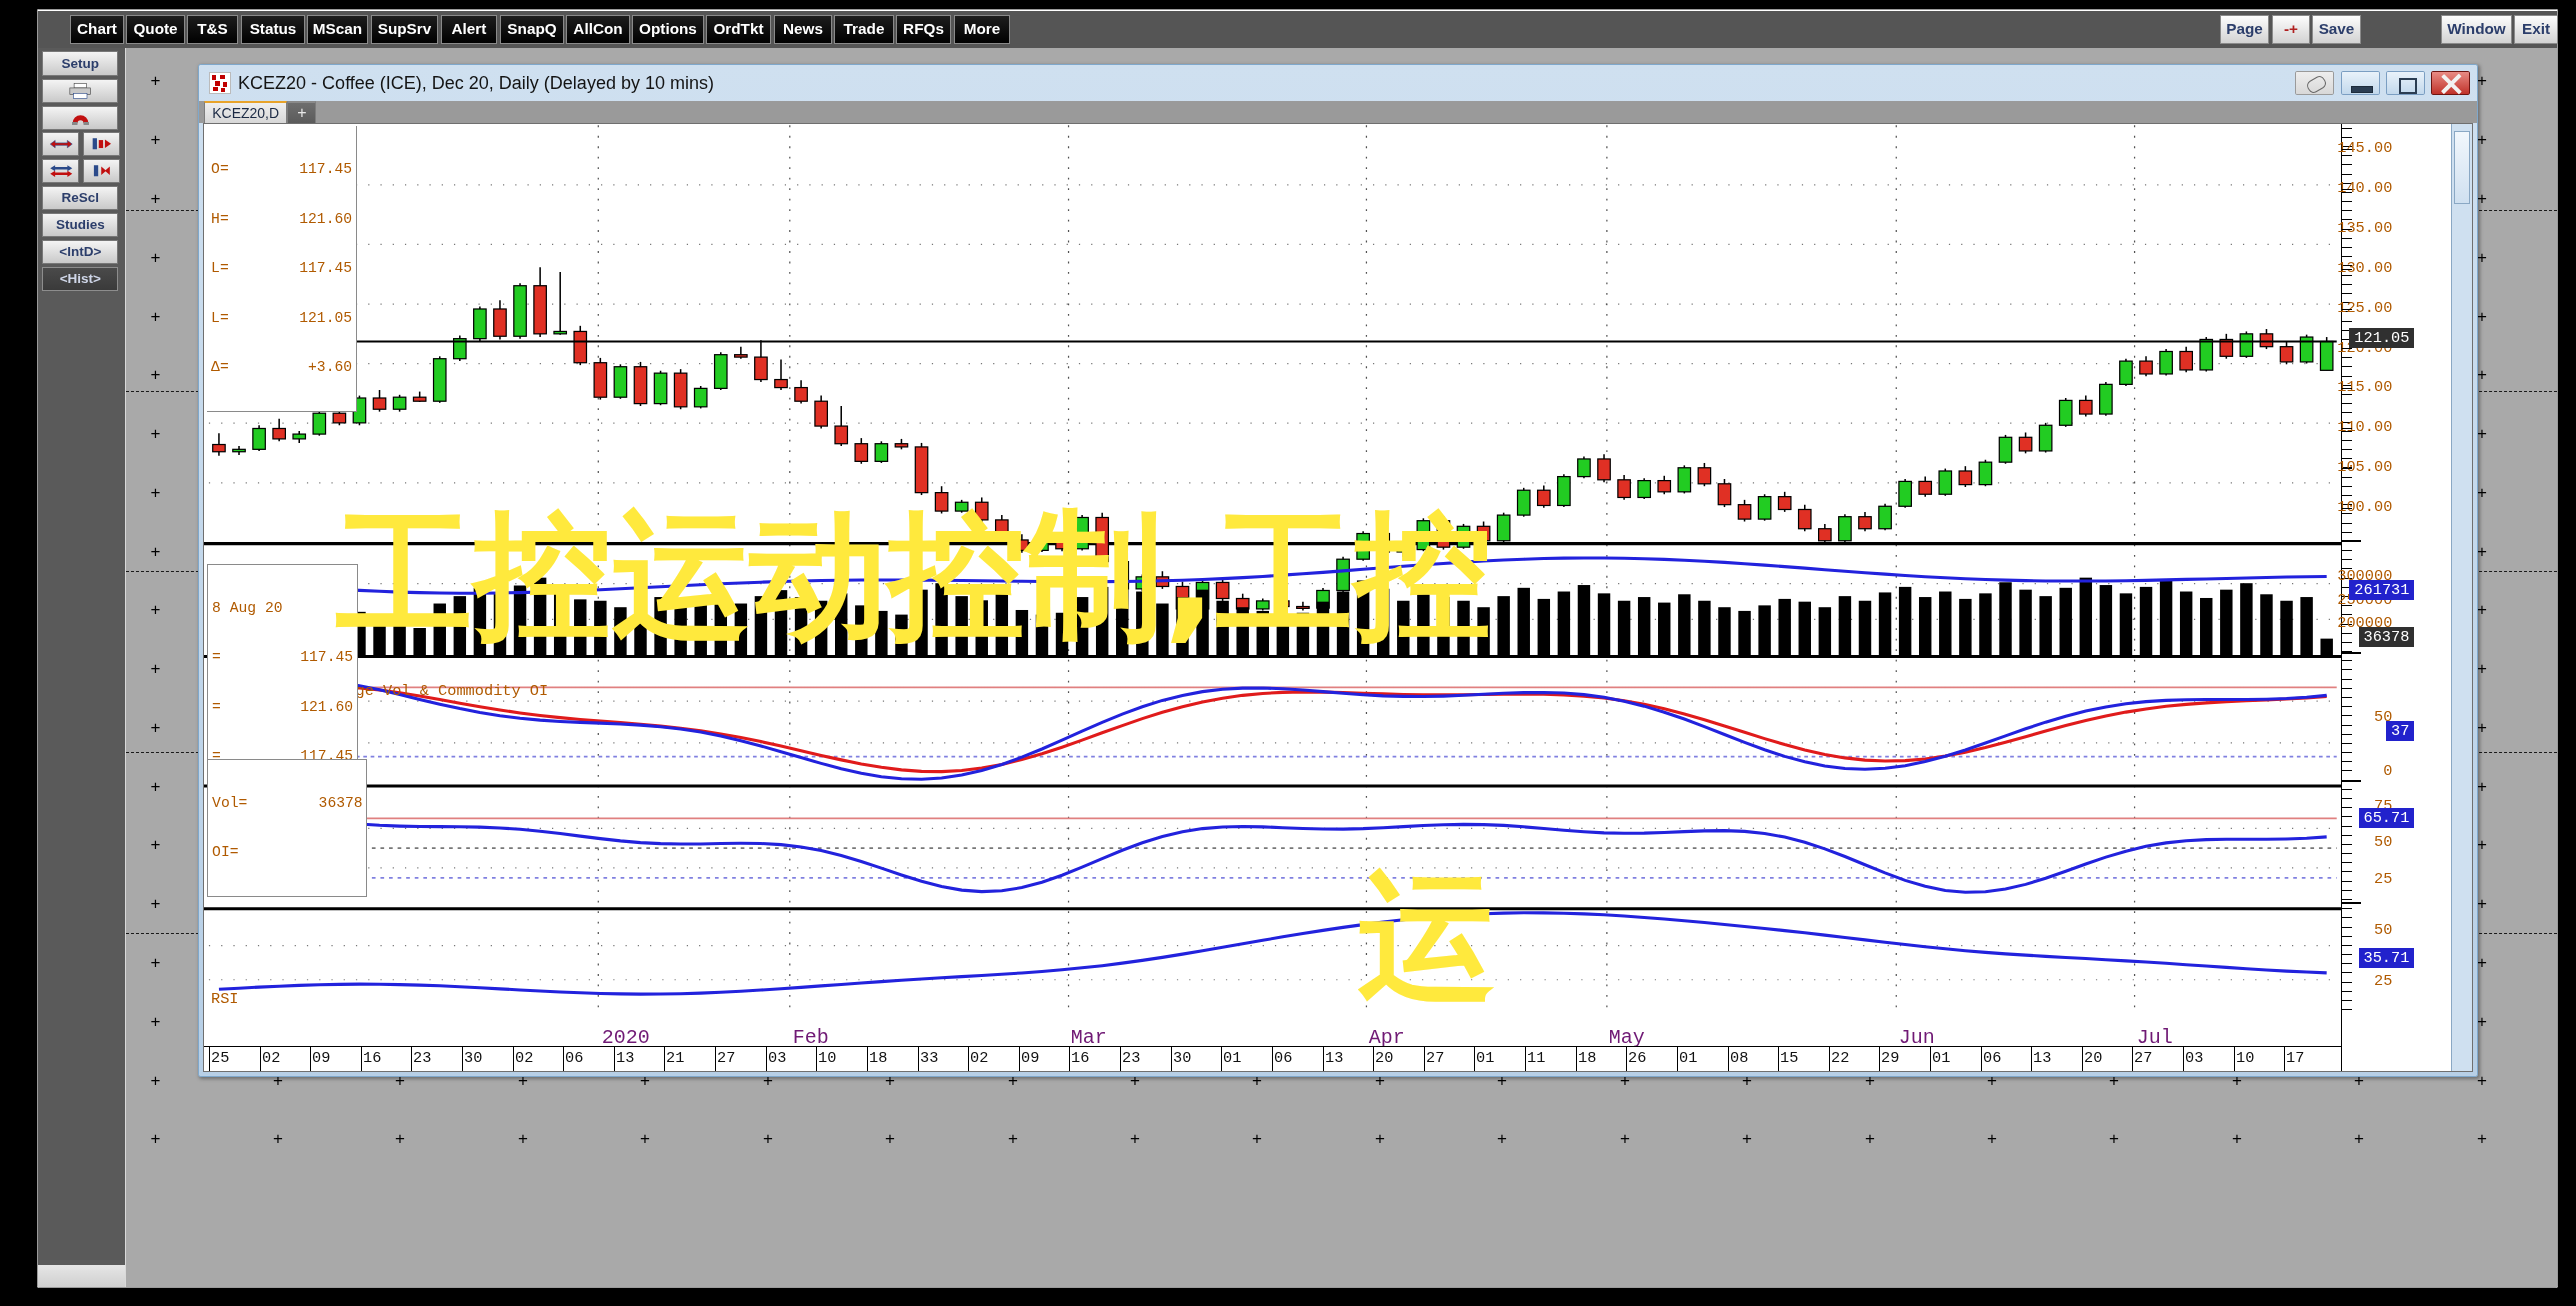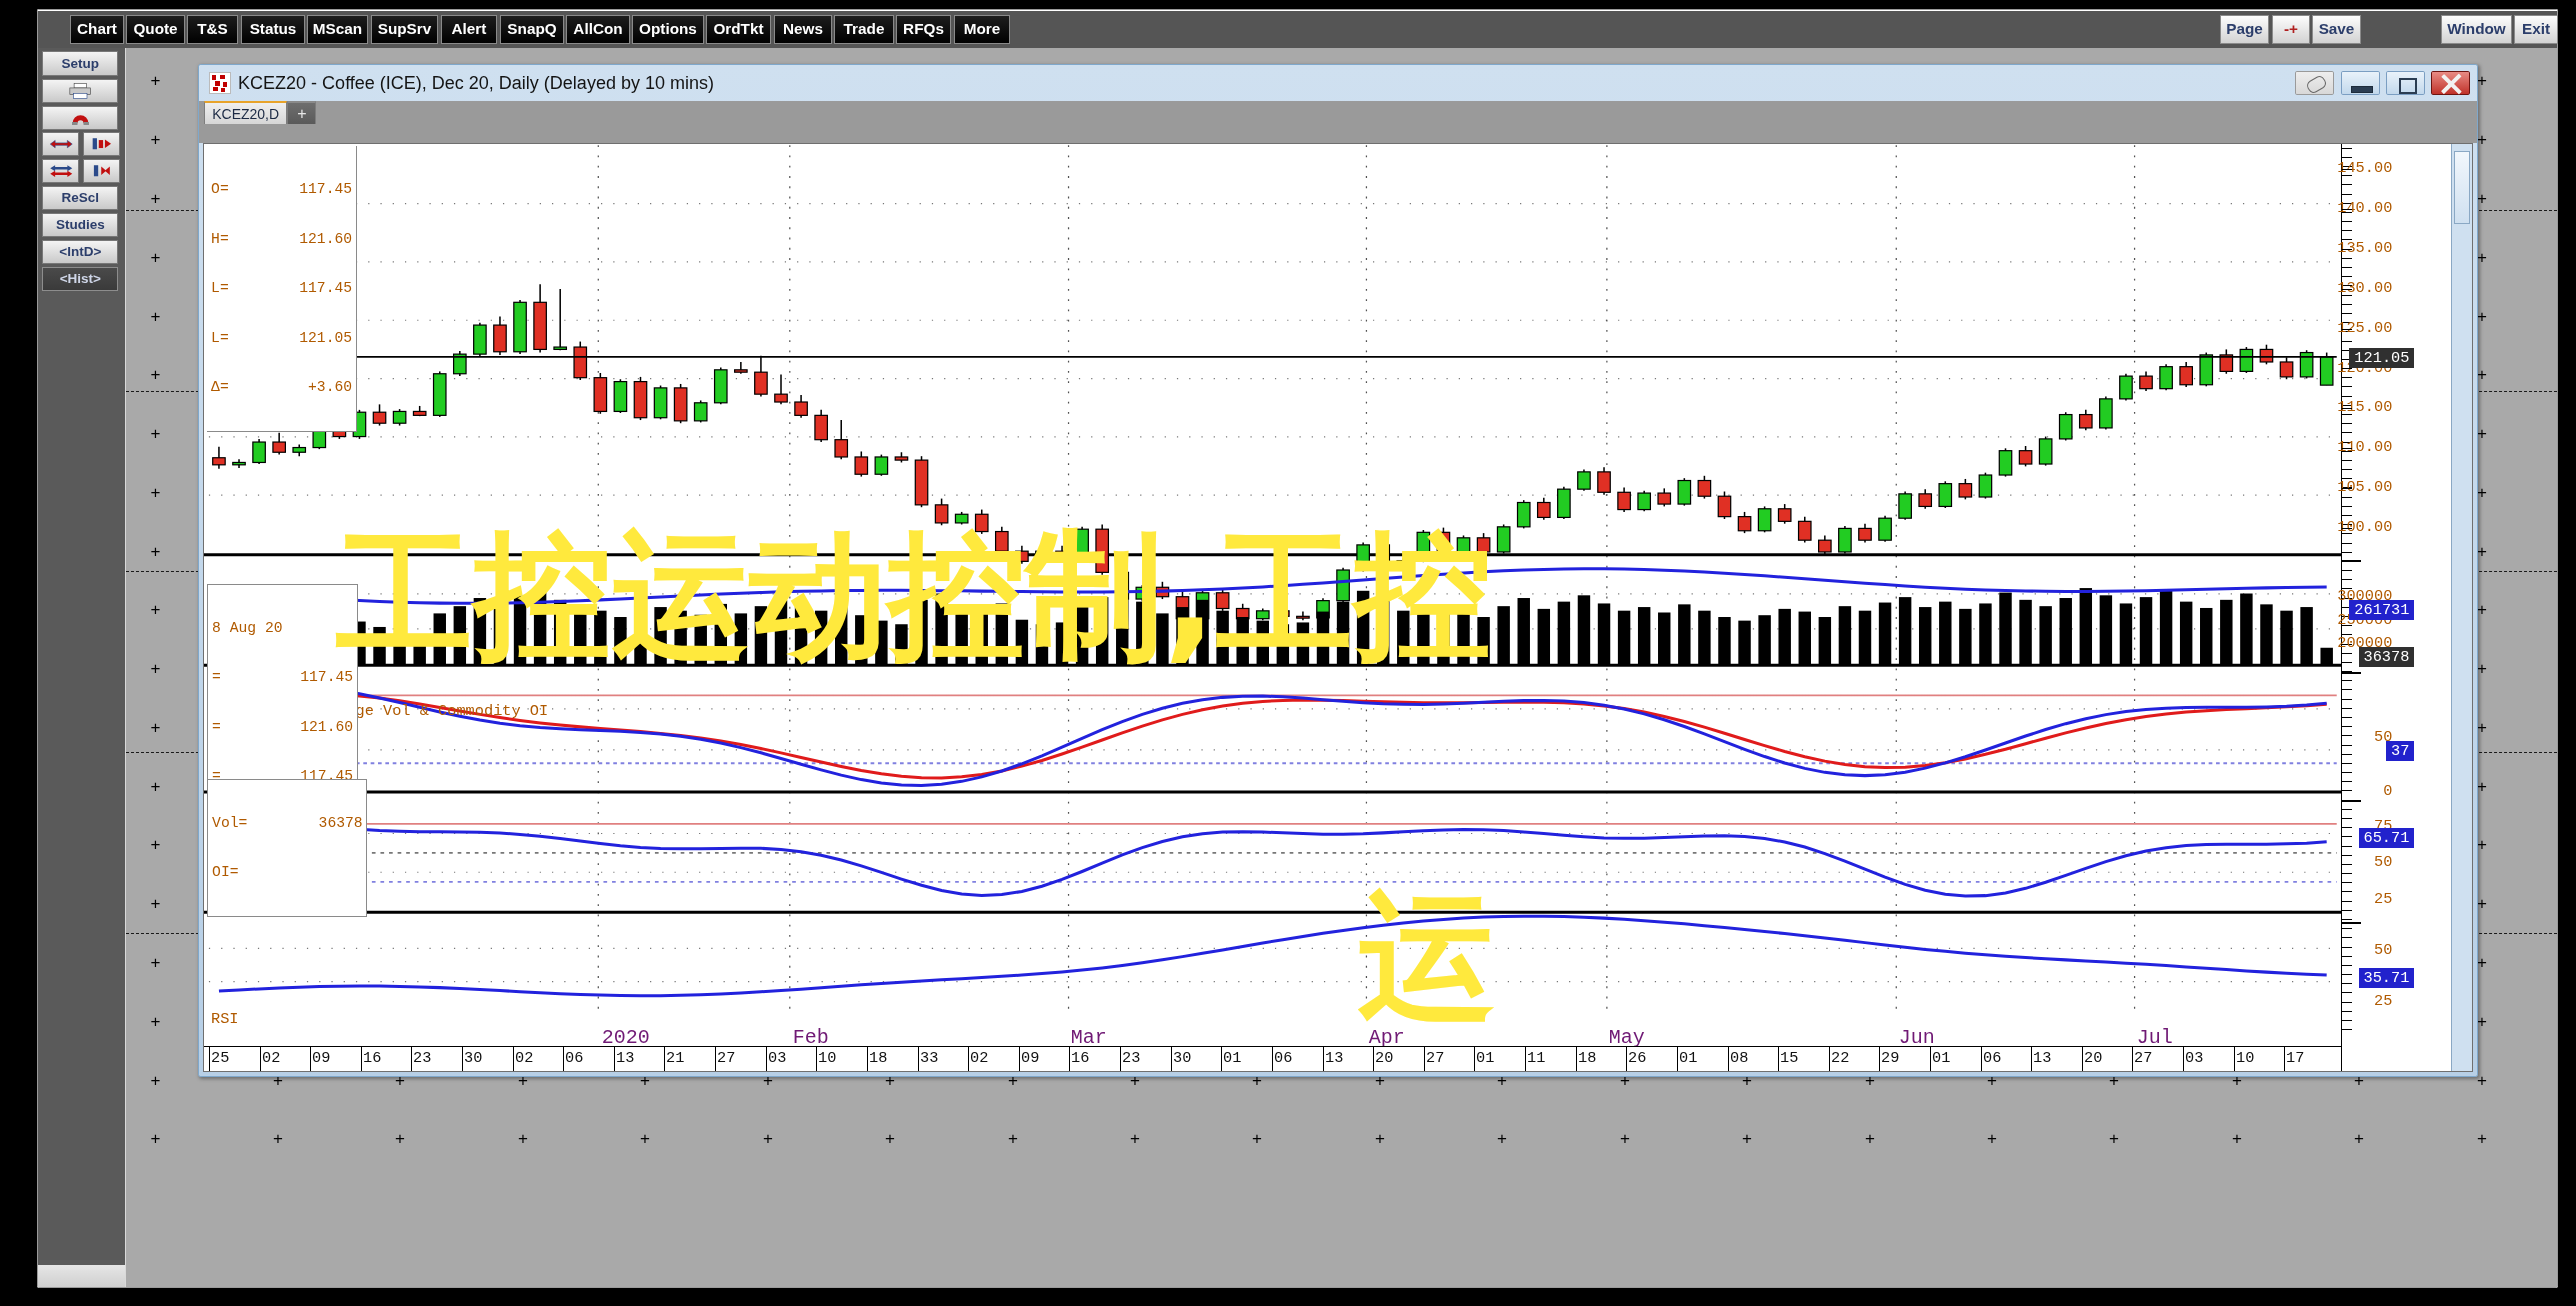--- a/index.html
+++ b/index.html
@@ -124,21 +124,21 @@
                   background:linear-gradient(#e9f2fa,#c2d8ec); position:relative;}
   #chart-wc .cb.grey { background:linear-gradient(#eeeeee,#d8d8d8); border-color:#9a9a9a;}
   #chart-wc .cb.red { background:linear-gradient(#e88b84,#c0322a); border-color:#6d1410;}
   .cb-min::after{content:"";position:absolute;left:9.8px;top:14.7px;width:19.6px;height:4.3px;background:#2b3d52;border:0.6px solid #1d2c3c;}
   .cb-max::after{content:"";position:absolute;left:12.2px;top:6.1px;width:14.7px;height:12.2px;border:2.4px solid #2b3d52;}
   .cb-close::before,.cb-close::after{content:"";position:absolute;left:7.3px;top:10.4px;width:24.5px;height:4.3px;background:#f2f2f2;border-radius:0.6px;}
   .cb-close::before{transform:rotate(45deg);} .cb-close::after{transform:rotate(-45deg);}
   .cb-rest::after{content:"";position:absolute;left:11px;top:6.7px;width:17px;height:11px;border:1.8px solid #6b6b6b;border-radius:5.5px;transform:rotate(-30deg);}
 
   
-  #chart-tabs { height:42px; background:#9a9a9a; display:flex; align-items:flex-start; flex:0 0 auto; padding-left:4.9px;}
+  #chart-tabs { height:22px; background:#9a9a9a; display:flex; align-items:center; flex:0 0 auto; padding-left:4.9px;}
   .ctab { height:23px; min-width:64px; padding:0 7.3px; background:linear-gradient(#efefef,#d6d6d6);
           border:0.6px solid #7d7d7d; border-bottom:none; border-top:2.4px solid #e8a32a;
           display:flex; align-items:center; justify-content:center;
           font-size:14px; color:#1c2a44;}
   .ctab.plus { min-width:29px; background:linear-gradient(#6e6e6e,#5a5a5a); border-top:2.4px solid #8a8a8a; color:#e8e8e8; font-size:16px;}
 
   
   #chart-body { flex:1 1 auto; display:flex; background:#ffffff; margin:0 3.7px 3.7px 3.7px; border:1.2px solid #6f6f6f; min-height:0;}
   #plotarea { flex:1 1 auto; position:relative; background:#ffffff; overflow:hidden;}
   #axisarea { width:110px; flex:0 0 auto; background:#ffffff; position:relative; border-left:1.8px solid #000;}

